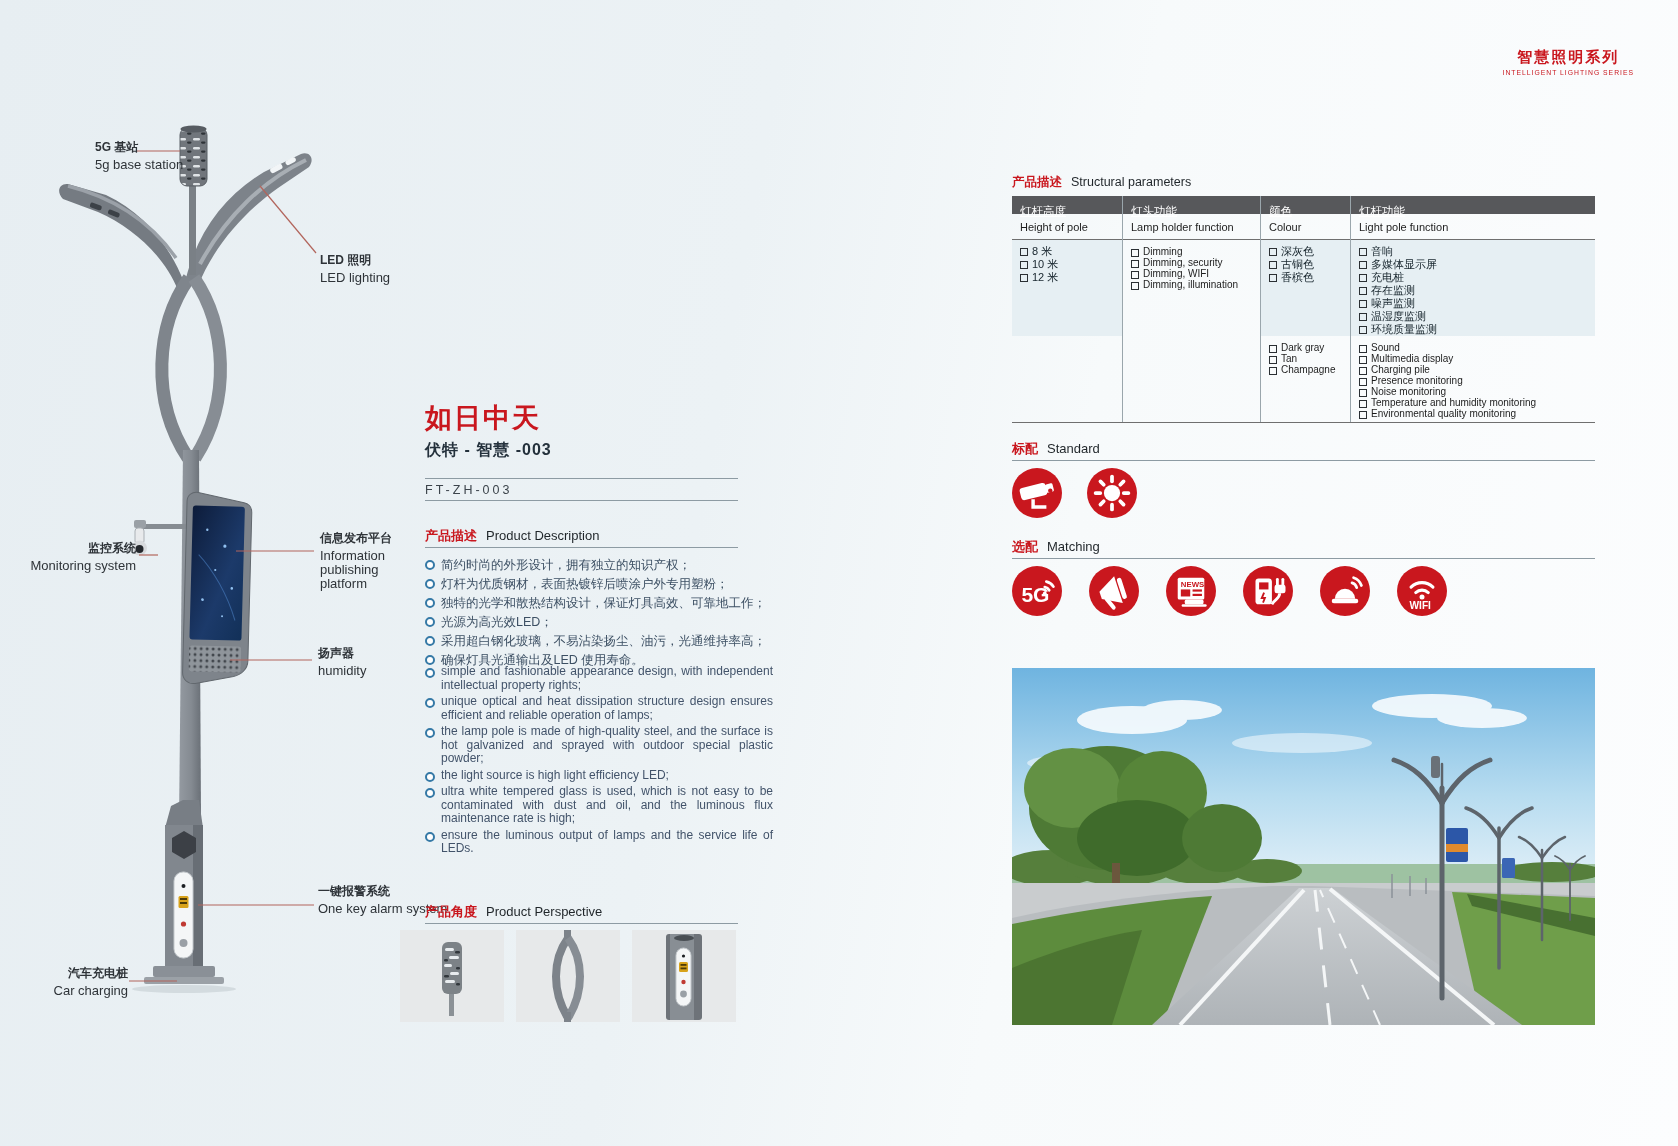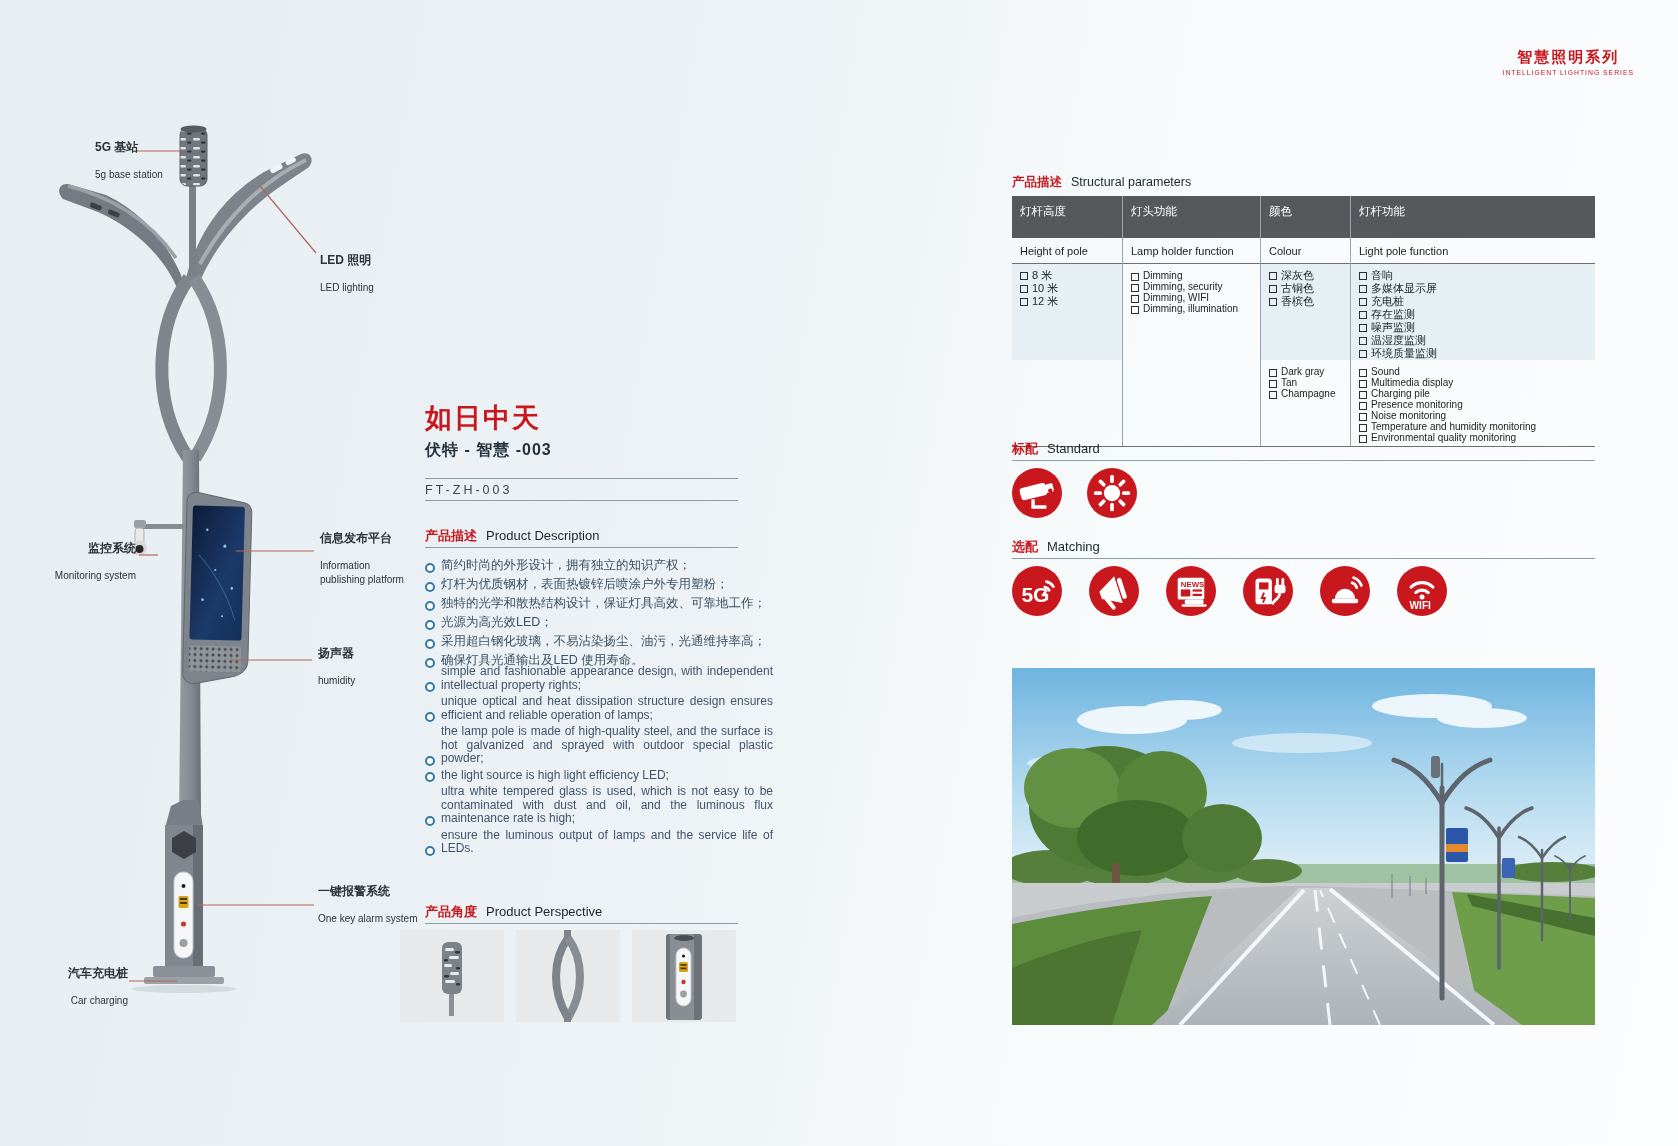--- a/index.html
+++ b/index.html
@@ -7,43 +7,43 @@
   #page{position:relative;width:1678px;height:1146px;overflow:hidden;
         background:linear-gradient(100deg,#e7eef2 0%,#ecf2f5 42%,#f7fafb 62%,#fcfdfe 100%);}
   .abs{position:absolute;}
   
   .brand{top:48px;right:44px;text-align:center;}
   .brand .cn{font-size:15px;font-weight:bold;letter-spacing:2px;}
   .brand .en{font-size:6.8px;letter-spacing:1px;margin-top:2px;}
   
   .callout{line-height:14px;color:#2e3338;}
   .callout .cn{font-weight:bold;font-size:12px;display:block;}
-  .callout .en{font-size:10px;display:block;margin-top:14px;}
+  .callout .en{font-size:13px;display:block;margin-top:4px;}
   .callout.right-al{text-align:right;}
   
   .title{font-size:27px;font-weight:bold;letter-spacing:2px;}
   .model-cn{font-size:16px;font-weight:bold;color:#24313c;letter-spacing:1px;}
   .model-code{font-size:12.5px;color:#3c444b;letter-spacing:3px;}
   .rule{height:1px;background:#8d9ba3;}
   .sec-h{font-size:13px;white-space:nowrap;}
   .sec-h .cn{font-weight:bold;}
   .sec-h .en{color:#1f2529;margin-left:9px;font-weight:normal;}
   
   .blist{width:348px;}
-  .blist .opt{display:flex;margin:0 0 3px 0;align-items:flex-end;}
+  .blist .opt{display:flex;margin:0 0 3px 0;}
   .cn-bullets{font-size:12.5px;line-height:16px;color:#3c4f63;}
   .en-bullets{font-size:12px;line-height:13.5px;color:#42536a;text-align:justify;}
   .ring{flex:0 0 auto;width:6px;height:6px;border:2px solid #3579a6;border-radius:50%;
         background:#fff;margin:3px 6px 0 0;}
   
   .ptable{display:flex;border-bottom:1px solid #6f6f6f;}
   .pcol{box-sizing:border-box;}
   .pcol + .pcol{border-left:1px solid #9aa6ac;}
-  .pth{height:42px;background:#57585b;color:#fff;font-size:11.5px;line-height:30px;
-       padding-left:8px;box-sizing:border-box;}
+  .pth{height:18px;background:#57585b;color:#fff;font-size:11.5px;line-height:30px;
+       padding-left:8px;box-sizing:border-box;text-decoration:underline;}
   .pth-en{height:26px;font-size:11px;color:#1d1d1d;line-height:26px;padding-left:8px;
           border-bottom:1px solid #6f6f6f;box-sizing:border-box;}
   .popts-cn{height:96px;background:#e6eff3;padding:5px 4px 0 8px;box-sizing:border-box;
             font-size:11px;line-height:13px;color:#16242c;}
   .popts-en{height:86px;padding:6px 4px 0 8px;box-sizing:border-box;
             font-size:10px;line-height:11px;color:#1c1c1c;}
   .opt{display:flex;align-items:flex-start;}
   .cb{flex:0 0 auto;width:6px;height:6px;border:1px solid #2a2f33;margin:2.5px 4px 0 0;
       background:transparent;}
   

